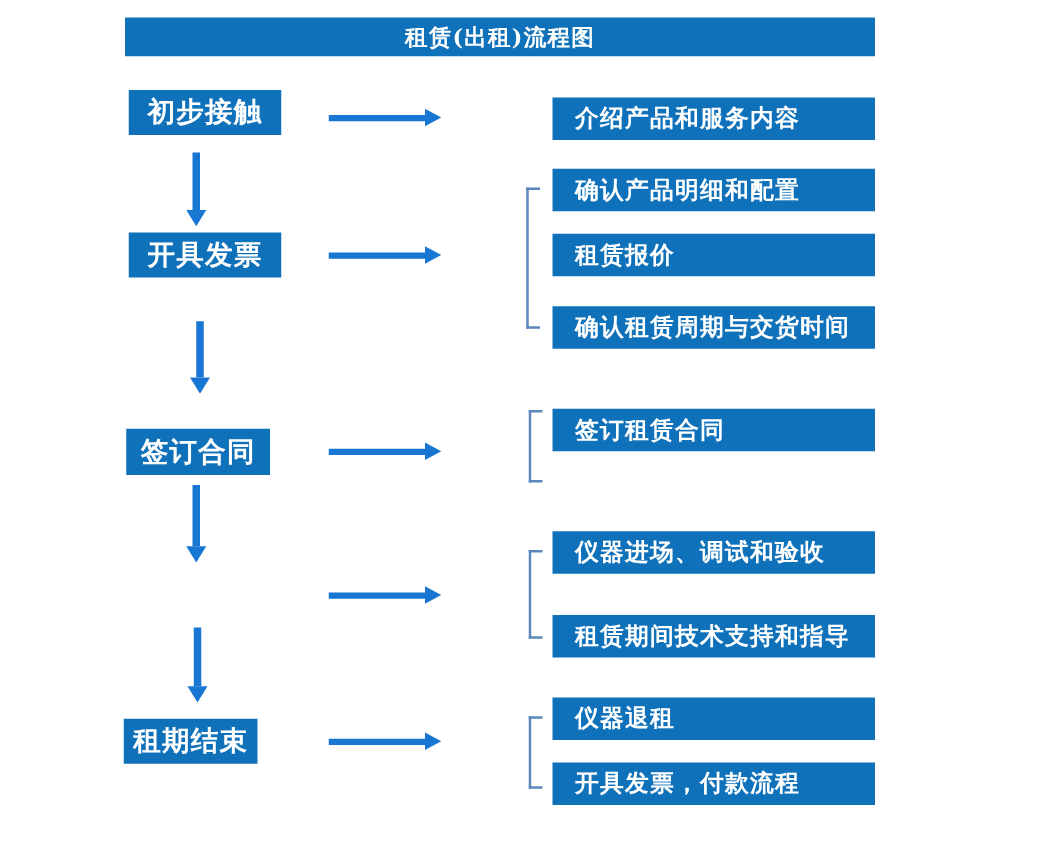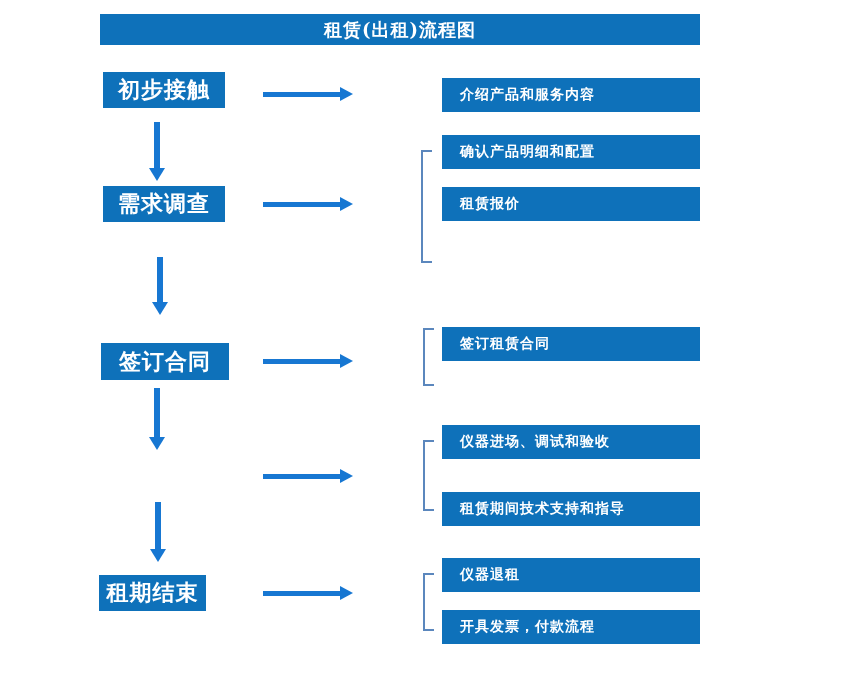--- a/index.html
+++ b/index.html
@@ -11,21 +11,21 @@
   .box{
     position:absolute;background:var(--box);color:#ffffff;
     display:flex;align-items:center;box-sizing:border-box;
     white-space:nowrap;
   }
   .title{
     left:100px;top:14px;width:600px;height:31px;
     justify-content:center;font-size:18px;letter-spacing:1px;
   }
   .step{justify-content:center;font-size:22px;letter-spacing:1px;}
-  .detail{left:442px;width:258px;height:34px;padding-left:18px;font-size:14px;letter-spacing:1px;}
+  .detail{left:442px;width:258px;height:34px;padding-left:18px;font-size:19px;letter-spacing:1px;}
 
   .harrow{position:absolute;display:flex;align-items:center;height:14px;}
   .harrow .shaft{flex:1;height:5px;background:var(--arrow);}
   .harrow .head{width:0;height:0;border-top:7px solid transparent;border-bottom:7px solid transparent;border-left:13px solid var(--arrow);}
 
   .varrow{position:absolute;display:flex;flex-direction:column;align-items:center;width:16px;}
   .varrow .shaft{width:6px;flex:1;background:var(--arrow);}
   .varrow .head{width:0;height:0;border-left:8px solid transparent;border-right:8px solid transparent;border-top:13px solid var(--arrow);}
 
   .bracket{
@@ -36,27 +36,28 @@
   }
 </style>
 </head>
 <body>
 
 <div class="canvas" style="--box: #0e71ba; --arrow: #1777d2; --bracket: #5b87bd;">
 
   <div class="box title">租赁(出租)流程图</div>
 
   <div class="box step" style="left:103px;top:72px;width:122px;height:36px">初步接触</div>
-  <div class="box step" style="left:103px;top:186px;width:122px;height:36px">需求调查</div>
-  <div class="box step" style="left:101px;top:343px;width:128px;height:37px">签订合同</div>
+  <div class="box step" style="left:103px;top:186px;width:122px;height:36px">开具发票</div>
+  <div class="box step" style="left:101px;top:343px;width:115px;height:37px">签订合同</div>
   <div class="box step" style="left:99px;top:575px;width:107px;height:36px">租期结束</div>
 
   <div class="box detail" style="top:78px">介绍产品和服务内容</div>
   <div class="box detail" style="top:135px">确认产品明细和配置</div>
   <div class="box detail" style="top:187px">租赁报价</div>
+  <div class="box detail" style="top:245px">确认租赁周期与交货时间</div>
   <div class="box detail" style="top:327px">签订租赁合同</div>
   <div class="box detail" style="top:425px">仪器进场、调试和验收</div>
   <div class="box detail" style="top:492px">租赁期间技术支持和指导</div>
   <div class="box detail" style="top:558px">仪器退租</div>
   <div class="box detail" style="top:610px">开具发票，付款流程</div>
 
   <div class="harrow" style="left:263px;top:87px;width:90px">
     <div class="shaft"></div>
     <div class="head"></div>
   </div>

